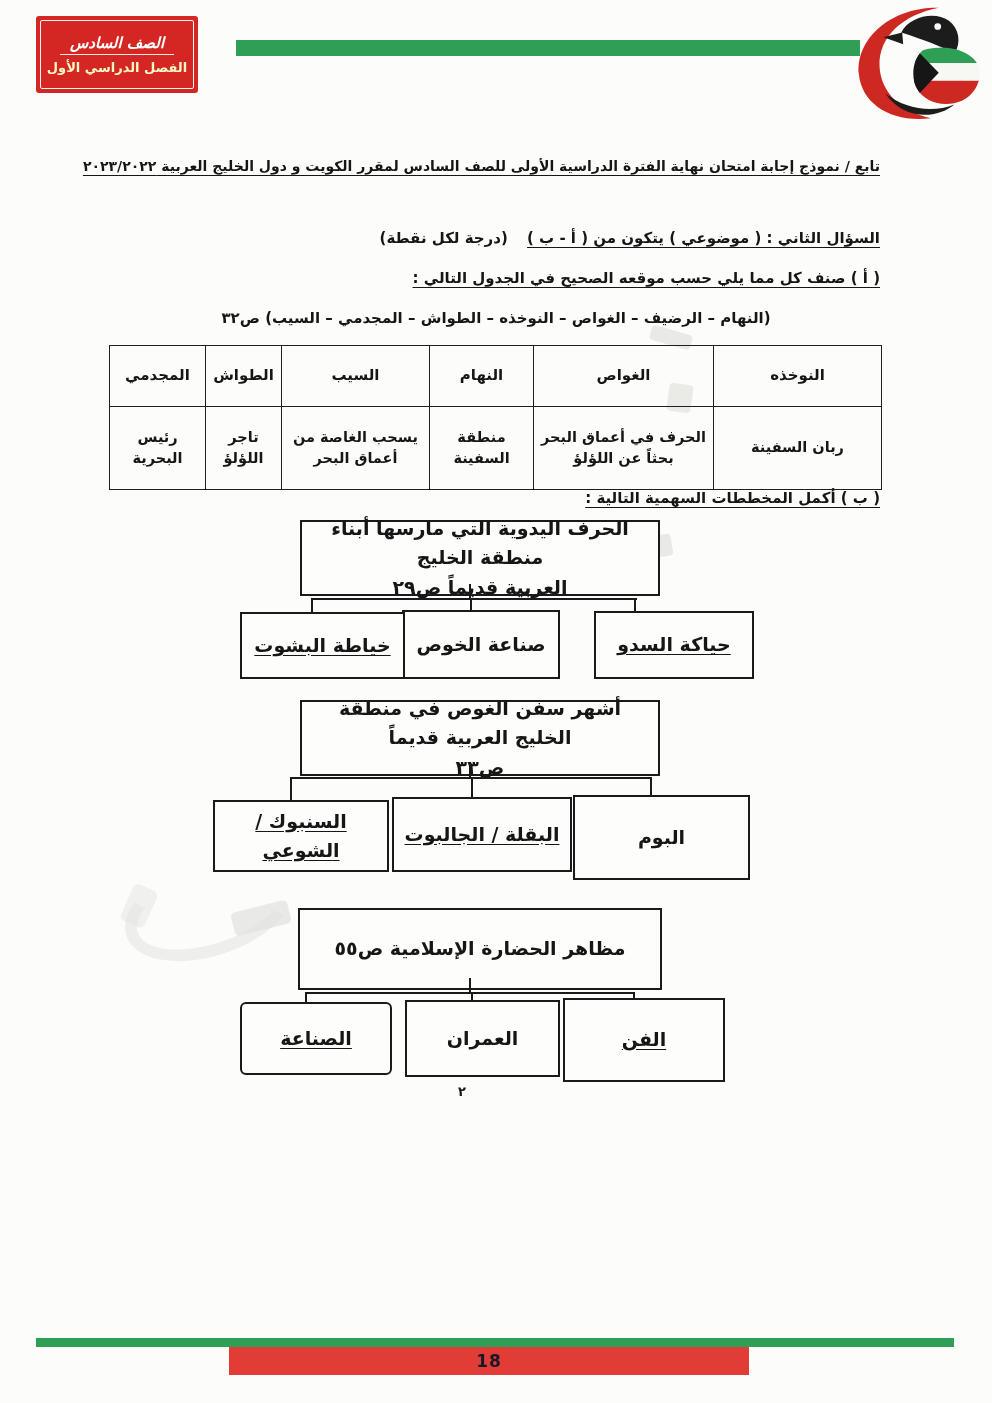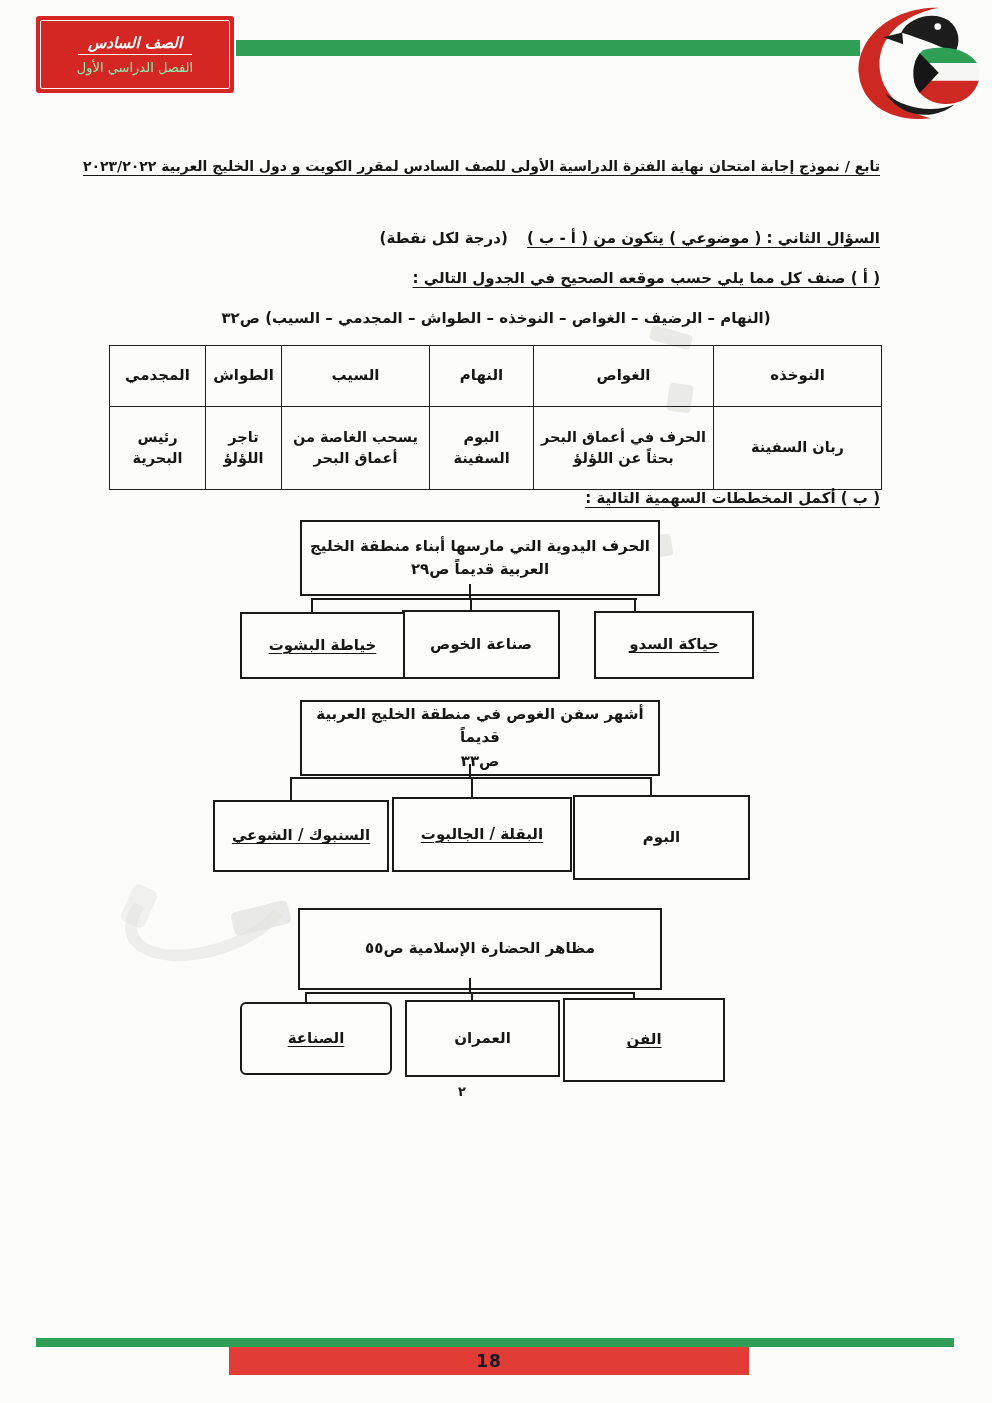--- a/index.html
+++ b/index.html
@@ -4,26 +4,26 @@
 <style>
   html,body{margin:0;padding:0;background:#ffffff;}
   .page{
     position:relative;width:992px;height:1403px;margin:0 auto;
     background:#fcfcfa;color:#161616;direction:rtl;overflow:hidden;
     font-family:"DejaVu Sans", sans-serif;
   }
   .abs{position:absolute;}
 
   
-  .grade-badge{left:36px;top:16px;width:198px;height:77px;background:#d42723;border-radius:3px;}
+  .grade-badge{left:36px;top:16px;width:162px;height:77px;background:#d42723;border-radius:3px;}
   .badge-inner{position:absolute;inset:4px;border:1.5px solid rgba(255,255,255,.95);border-radius:2px;
     display:flex;flex-direction:column;align-items:center;justify-content:center;gap:5px;}
   .badge-line1{color:#fff;font-size:15px;font-weight:bold;font-style:italic;
     border-bottom:1px solid rgba(255,255,255,.9);padding:0 10px 2px;}
-  .badge-line2{color:#86efac;font-size:13px;font-weight:normal;}
+  .badge-line2{color:#fef9c3;font-size:13px;font-weight:bold;}
   .header-stripe{left:236px;top:40px;width:624px;height:16px;background:#2f9f55;}
   .logo{left:844px;top:2px;width:148px;height:122px;}
 
   
   .doc-title{top:158px;right:112px;font-size:14px;font-weight:bold;white-space:nowrap;
     text-decoration:underline;text-underline-offset:4px;}
   .q2-heading{top:229px;right:112px;font-size:15px;font-weight:bold;}
   .u{text-decoration:underline;text-underline-offset:4px;}
   .q2-note{margin-inline-start:14px;}
   .part-a{top:269px;right:112px;font-size:15px;font-weight:bold;text-decoration:underline;text-underline-offset:4px;}
@@ -35,21 +35,21 @@
   .class-table{width:100%;border-collapse:collapse;table-layout:fixed;direction:rtl;}
   .class-table th,.class-table td{border:1.6px solid #1f1f1f;text-align:center;vertical-align:middle;
     font-weight:bold;padding:3px 5px;line-height:1.45;}
   .class-table th{height:54px;font-size:15px;}
   .class-table td{height:76px;font-size:14.5px;white-space:pre-line;}
   .w1{width:168px}.w2{width:180px}.w3{width:104px}.w4{width:148px}.w5{width:76px}.w6{width:96px}
 
   
   .fc-box{position:absolute;border:2px solid #1a1a1a;background:#fdfdfb;
     display:flex;align-items:center;justify-content:center;text-align:center;
-    font-weight:bold;font-size:15px;line-height:1.55;padding:4px 8px;white-space:pre-line;}
+    font-weight:bold;font-size:19px;line-height:1.55;padding:4px 8px;white-space:pre-line;}
   .fc-box.answer{text-decoration:underline;text-underline-offset:3px;}
   .fc-line{position:absolute;background:#1a1a1a;}
 
   .c1r{left:300px;top:520px;width:340px;height:64px;}
   .c1v{left:469px;top:584px;width:2px;height:15px;}
   .c1h{left:311px;top:598px;width:326px;height:2px;}
   .c1s1{left:634px;top:599px;width:2px;height:13px;}
   .c1s2{left:470px;top:599px;width:2px;height:12px;}
   .c1s3{left:311px;top:599px;width:2px;height:14px;}
   .c1a{left:594px;top:611px;width:140px;height:56px;}
@@ -160,21 +160,21 @@
           <th>الغواص</th>
           <th>النهام</th>
           <th>السيب</th>
           <th>الطواش</th>
           <th>المجدمي</th>
         </tr>
         <tr>
           <td>ربان السفينة</td>
           <td>الحرف في أعماق البحر
 بحثاً عن اللؤلؤ</td>
-          <td>البوم السفينة</td>
+          <td>منطقة السفينة</td>
           <td>يسحب الغاصة من
 أعماق البحر</td>
           <td>تاجر اللؤلؤ</td>
           <td>رئيس البحرية</td>
         </tr>
       </tbody>
     </table>
   </div>
 
   <div class="abs part-b">( ب ) أكمل المخططات السهمية التالية :</div>

